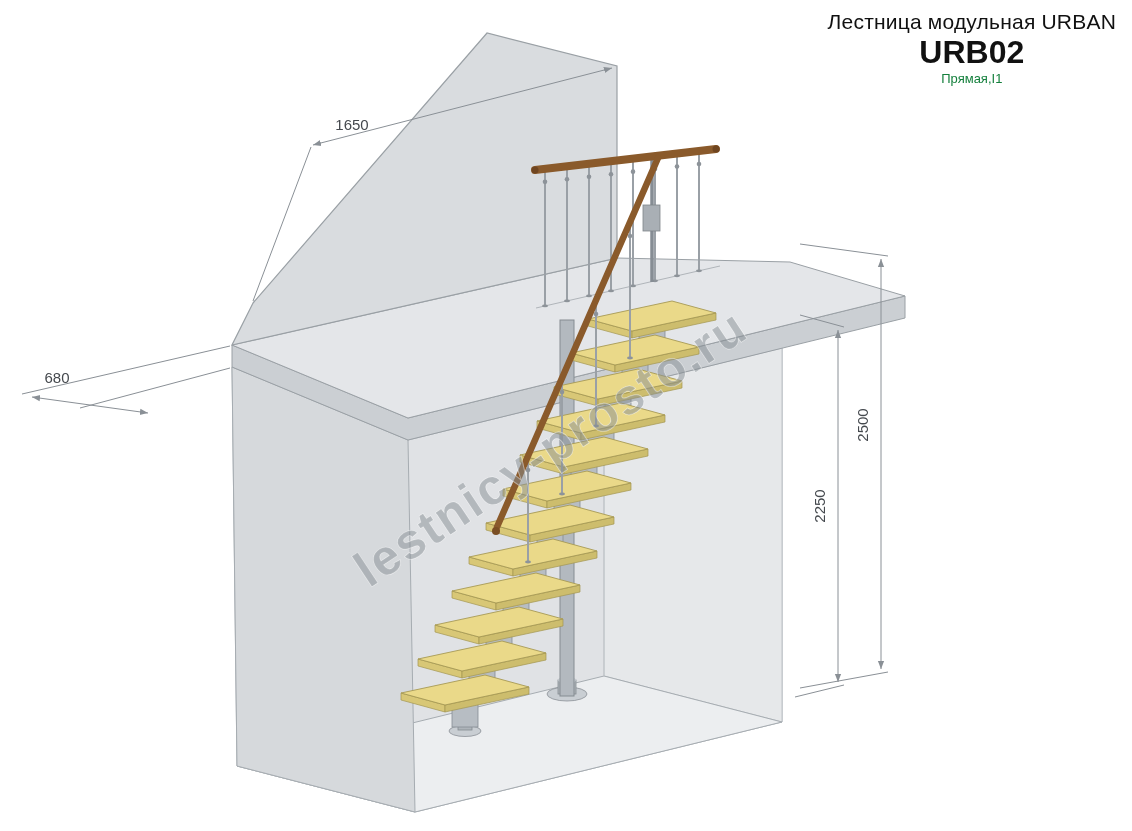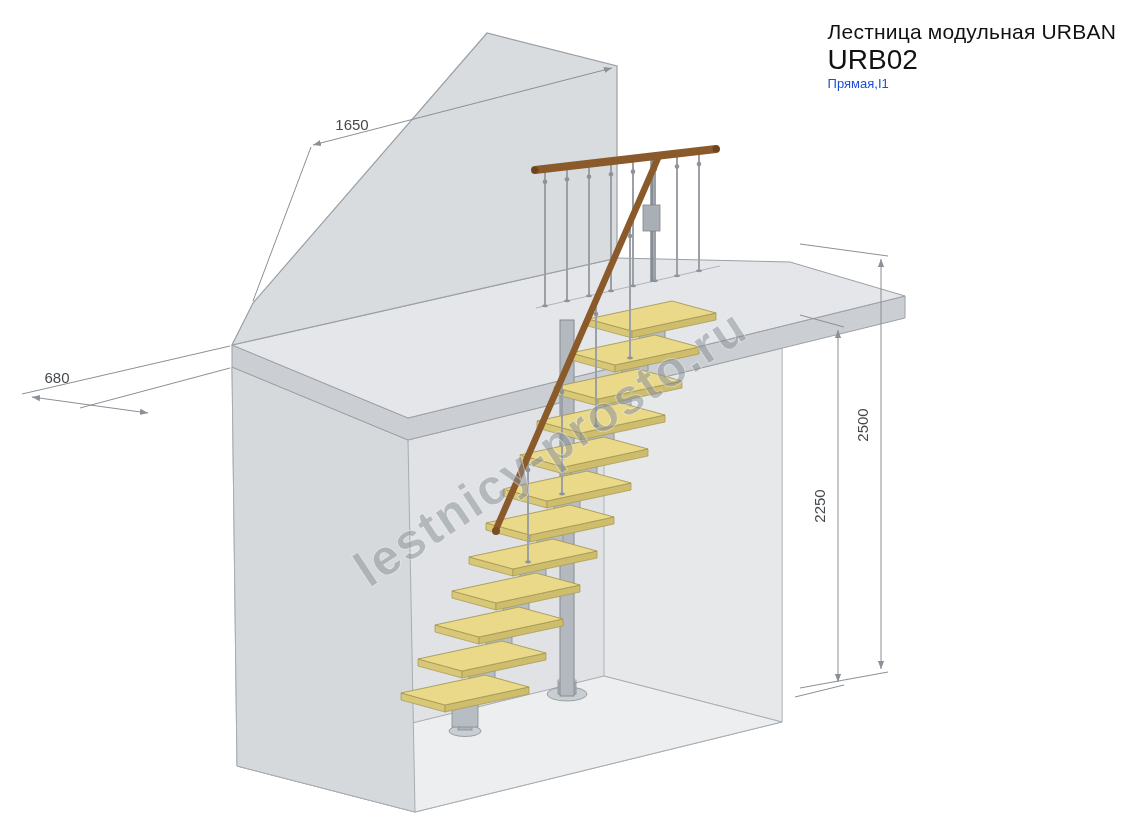--- a/index.html
+++ b/index.html
@@ -1,23 +1,23 @@
 <!DOCTYPE html>
 <html><head>
 <meta charset="utf-8">
 <style>
   *{margin:0;padding:0;box-sizing:border-box}
   html,body{width:1132px;height:831px}
   body{background:#fff;font-family:"Liberation Sans",sans-serif;position:relative;overflow:hidden}
   .sheet{position:absolute;inset:0}
   svg{position:absolute;left:0;top:0;display:block}
-  .title-block{position:absolute;top:20px;right:16px;text-align:left;color:#111}
+  .title-block{position:absolute;top:10px;right:16px;text-align:center;color:#111}
   .product{font-size:21px;letter-spacing:.2px;white-space:nowrap}
-  .model{font-size:28px;font-weight:normal;line-height:1.15}
-  .sub{font-size:13px;line-height:1.3;color:#1d4ed8}
+  .model{font-size:32px;font-weight:bold;line-height:1.15}
+  .sub{font-size:13px;line-height:1.3;color:#15803d}
   .dim-label{font-size:15px;fill:#45494e;font-family:"Liberation Sans",sans-serif}
   .watermark{font-size:50px;font-weight:bold;letter-spacing:2px;fill:#868d94;fill-opacity:.5;
              stroke:#ffffff;stroke-opacity:.55;stroke-width:1px;paint-order:stroke;
              font-family:"Liberation Sans",sans-serif}
 </style>
 </head>
 <body>
 
 <div class="sheet">
 

